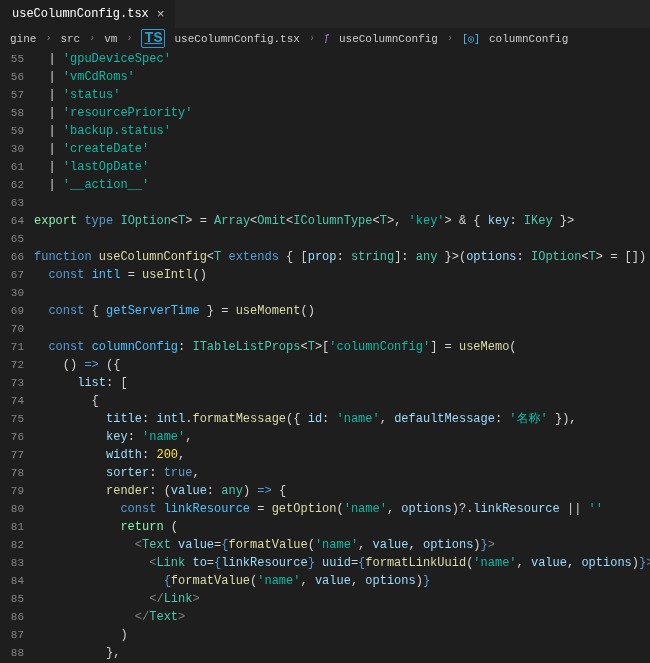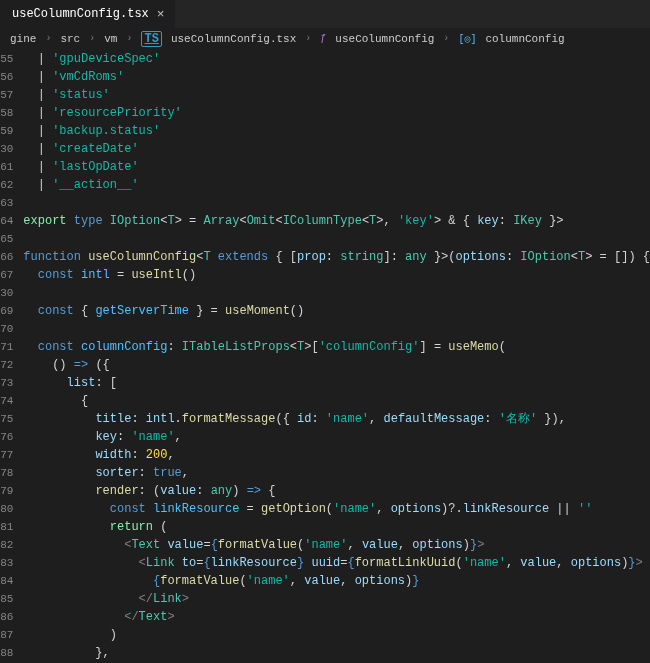--- a/index.html
+++ b/index.html
@@ -49,38 +49,37 @@
   .breadcrumbs .chev {
     color: #7a7a7a;
     font-size: 10px;
   }
   .breadcrumbs .crumb {
     color: #cccccc;
   }
   .breadcrumbs .icon-ts {
     color: #3399cc;
     font-weight: bold;
-    font-size: 12px;
+    font-size: 15px;
     border: 1px solid #3399cc;
     padding: 0 2px;
     border-radius: 2px;
     text-decoration: underline;
   }
   .breadcrumbs .icon-fn {
     color: #b180d7;
     font-size: 10px;
   }
   .breadcrumbs .icon-var {
     color: #4fc1ff;
     font-size: 10px;
   }
   .editor {
     display: flex;
     height: calc(100% - 50px);
-    justify-content: flex-end;
   }
   .gutter {
     width: 34px;
     text-align: right;
     color: #858585;
     padding-right: 10px;
     user-select: none;
     flex-shrink: 0;
   }
   .gutter .ln {

